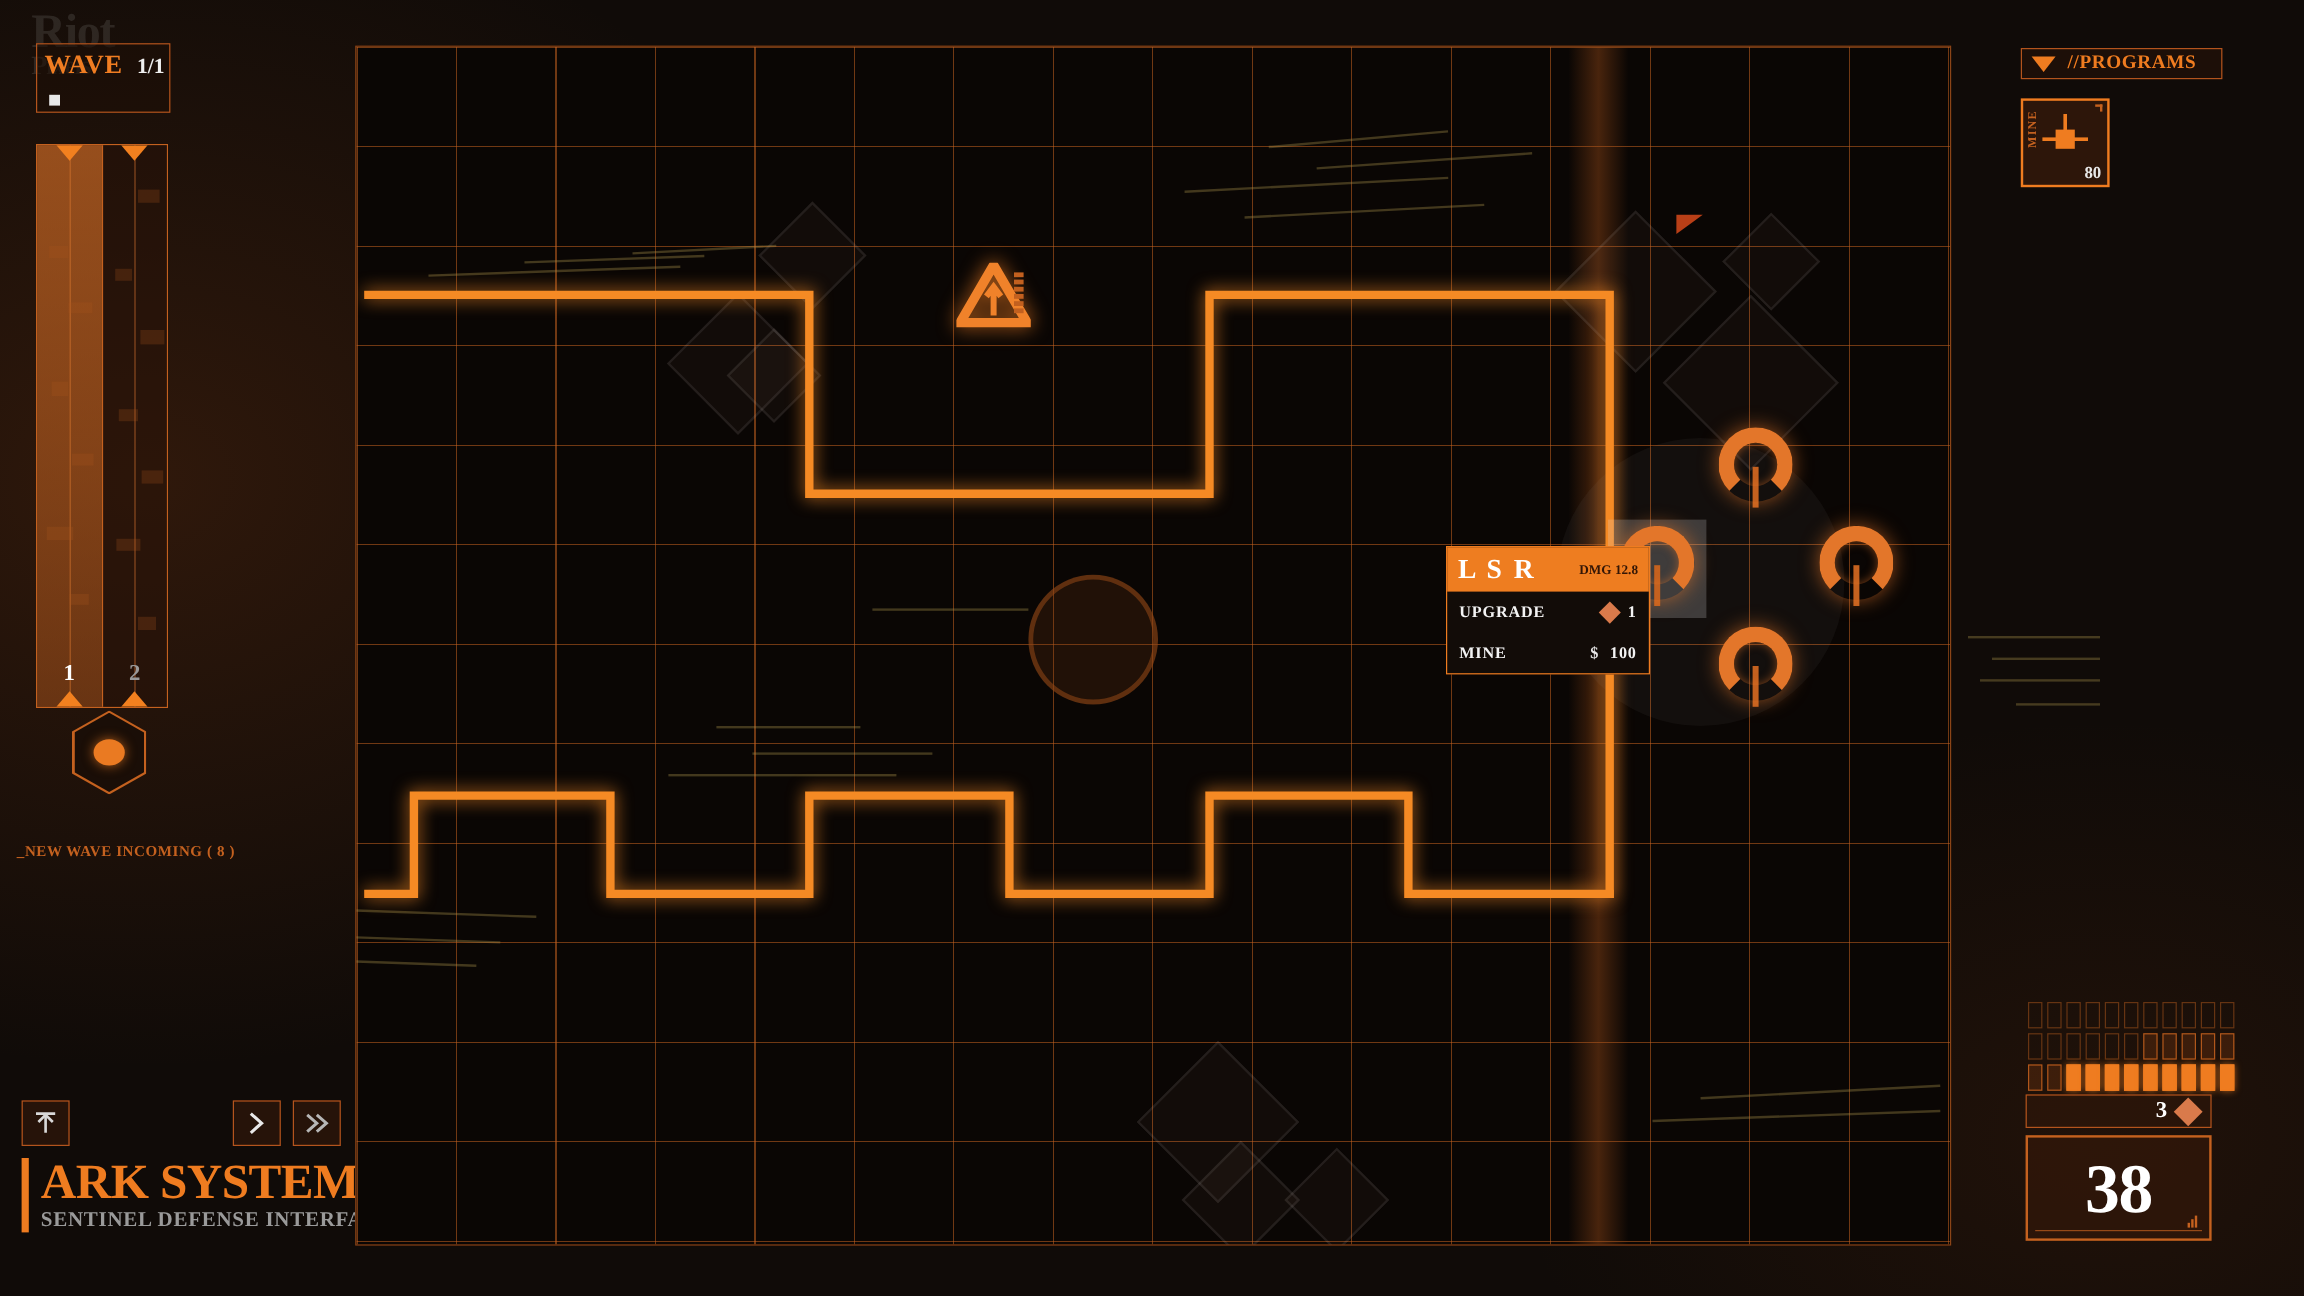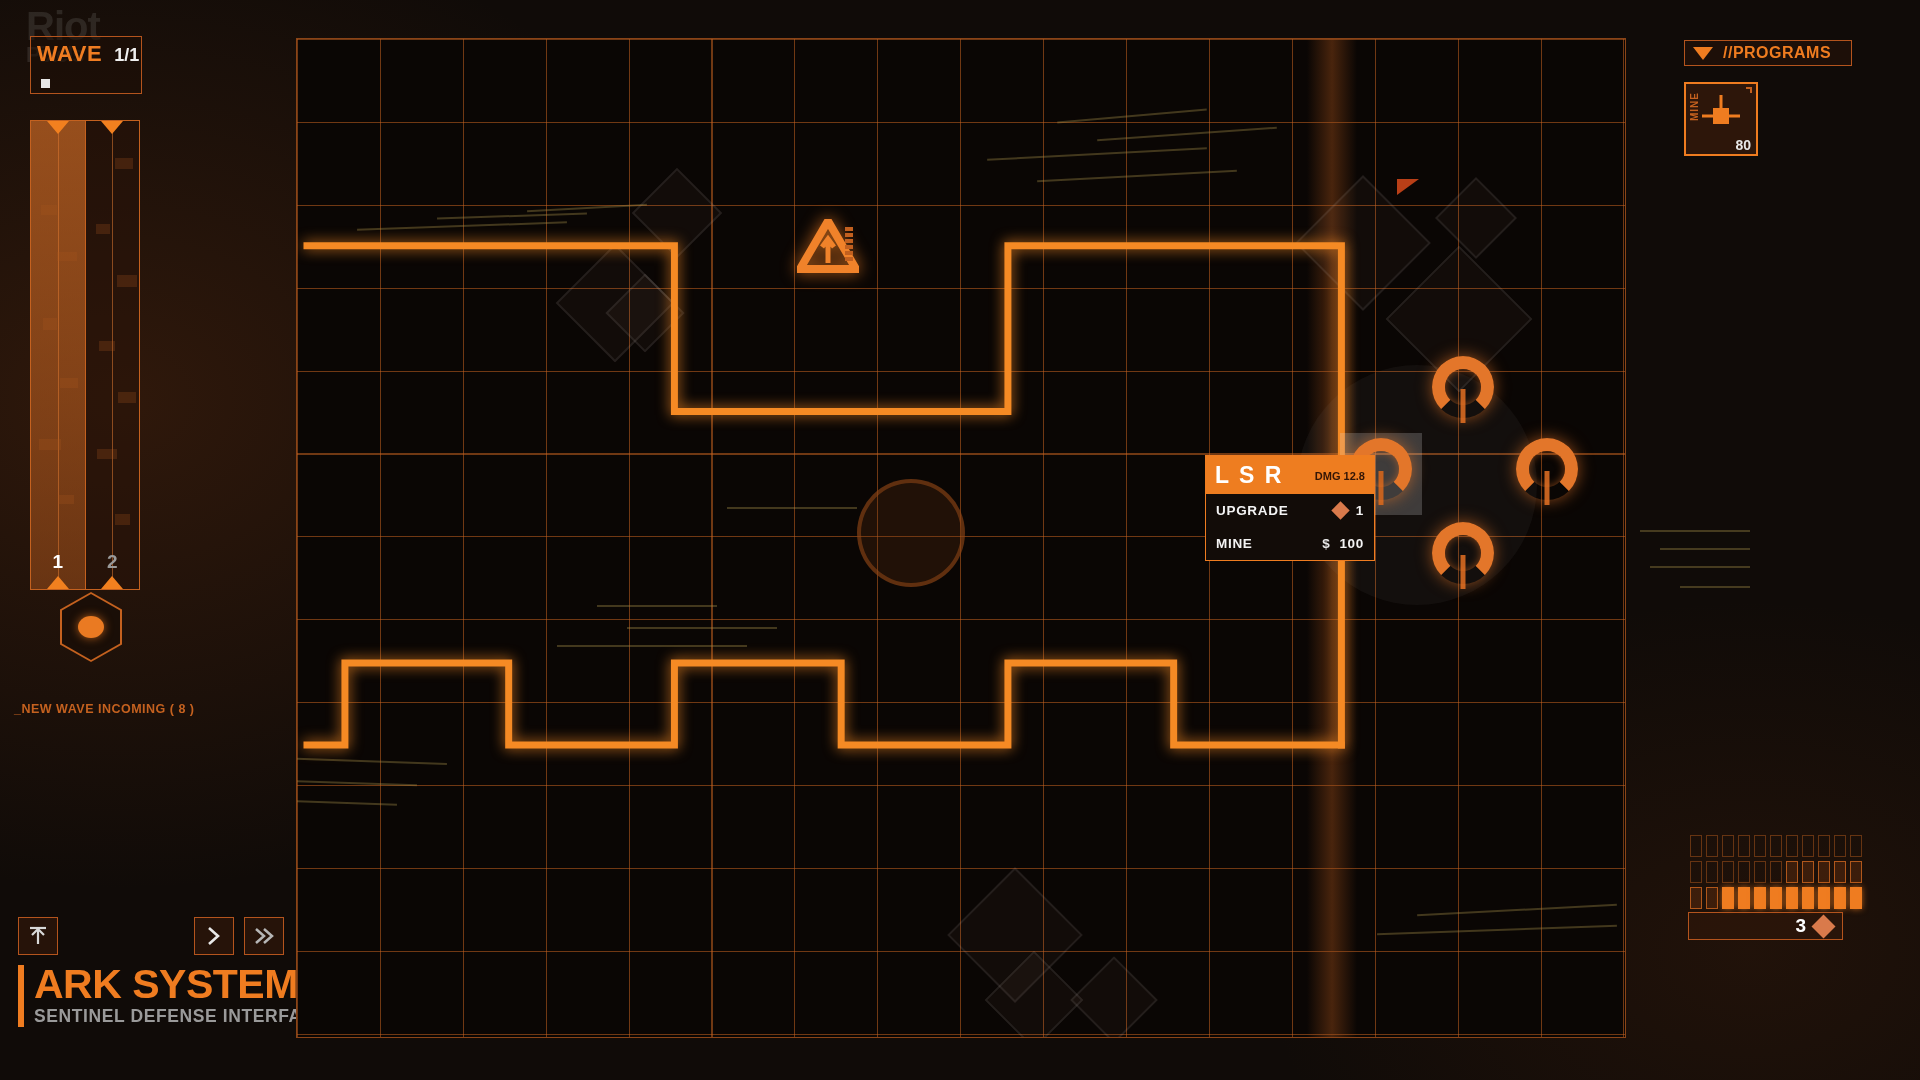--- a/index.html
+++ b/index.html
@@ -7,20 +7,21 @@
     width: 1920px; height: 1080px; overflow: hidden;
     background: #0d0907;
     font-family: "Liberation Sans", sans-serif;
   }
   #root {
     position: relative; width: 1920px; height: 1080px;
     background:
       radial-gradient(ellipse 900px 700px at 120px 400px, rgba(120,55,18,0.30), rgba(0,0,0,0) 70%),
       radial-gradient(ellipse 700px 500px at 1750px 950px, rgba(110,50,16,0.18), rgba(0,0,0,0) 70%),
       #100b08;
+    font-family: Liberation Serif, serif;
   }
 
   
   .watermark {
     position: absolute; left: 26px; top: 8px;
     font-size: 40px; font-weight: bold; line-height: 0.92;
     color: rgba(190,190,190,0.14); letter-spacing: -1px;
   }
   .watermark .sub { font-size: 22px; }
 
@@ -496,14 +497,23 @@
         <i class="cell on"></i>
         <i class="cell on"></i>
     </div>
   </div>
 
   <div class="gem-bar">
     <span class="n">3</span>
     <span class="gm"></span>
   </div>
 
+  <div class="money-box">
+    <span class="n">38</span>
+    <span class="line"></span>
+    <span class="micro">
+      <i style="height:4px"></i>
+        <i style="height:7px"></i>
+        <i style="height:10px"></i>
+    </span>
+  </div>
 
 </div>
 
 </body></html>

